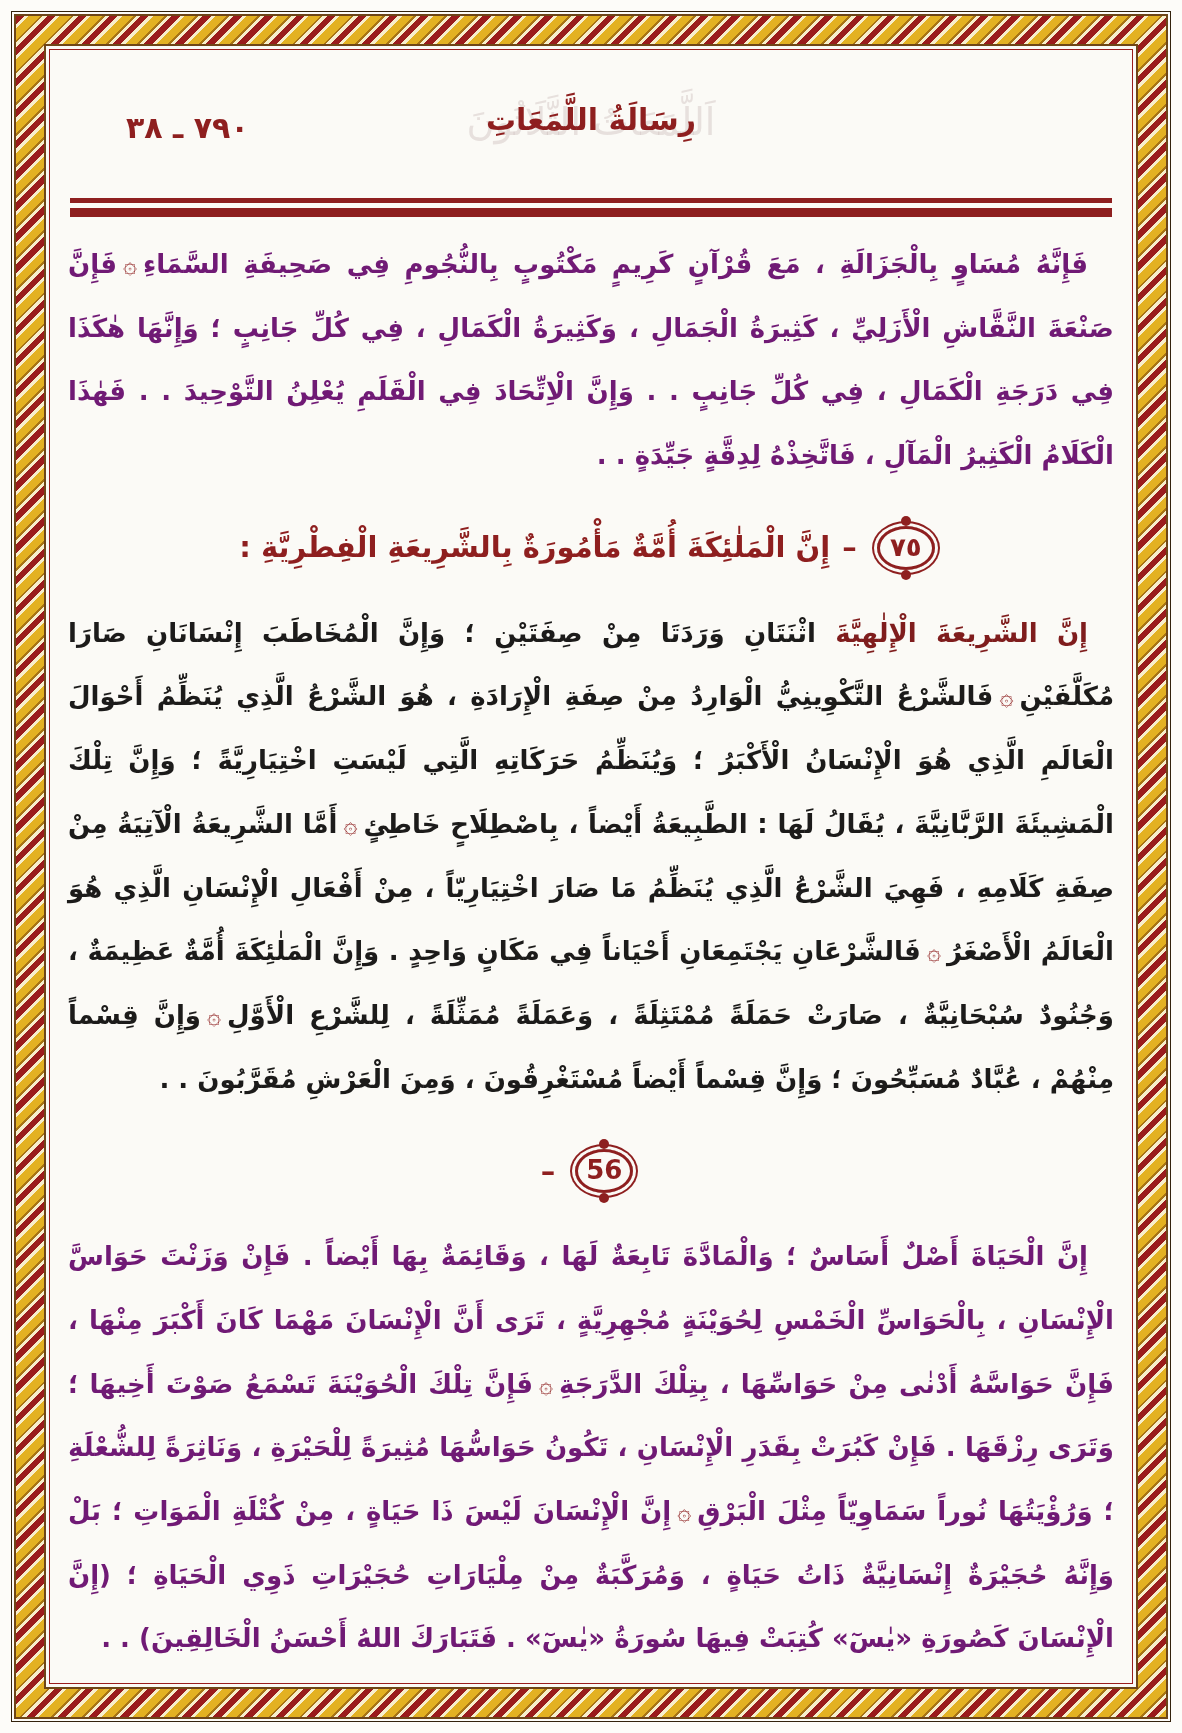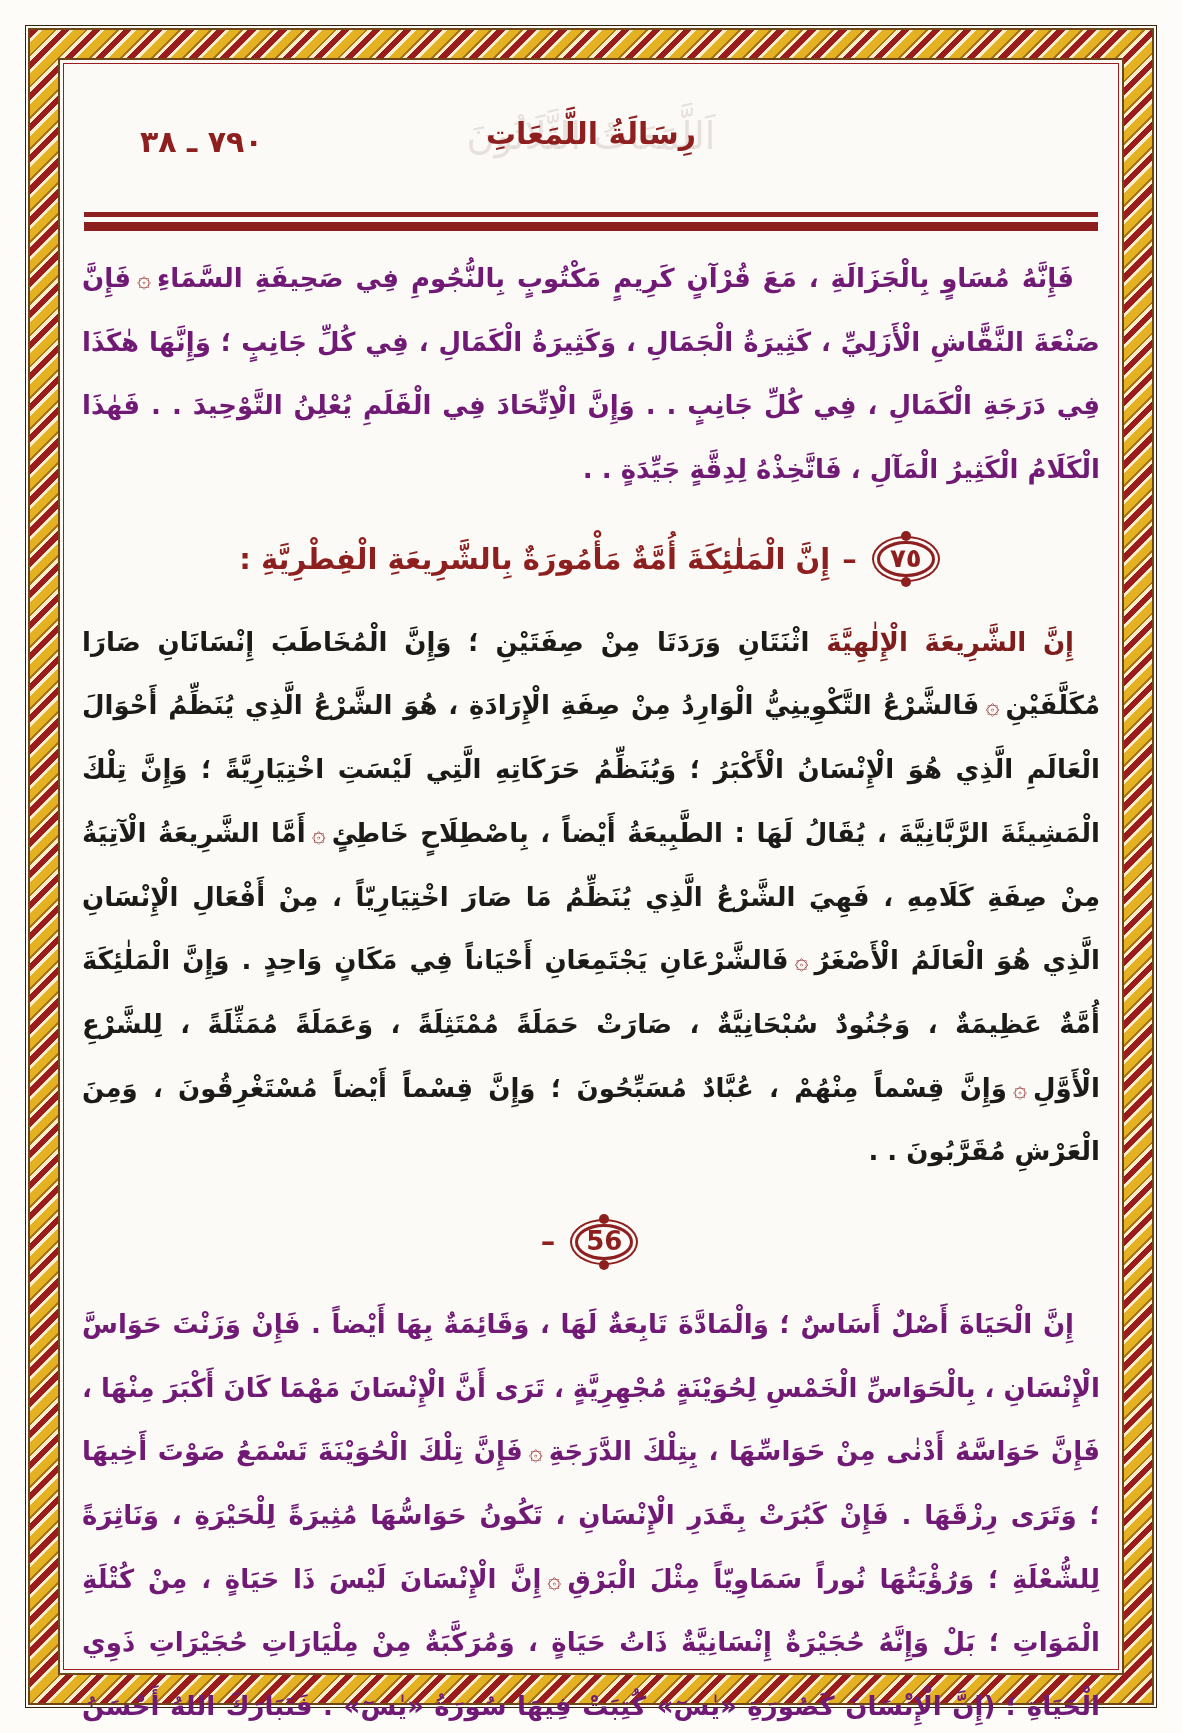--- a/index.html
+++ b/index.html
@@ -1,21 +1,21 @@
 <!DOCTYPE html>
 <html lang="ar" dir="rtl"><head>
 <meta charset="utf-8">
 <style>
   html,body{margin:0;padding:0;background:#e9e7e2;}
   .page{
     position:relative;
     width:1182px;height:1733px;
     box-sizing:border-box;
     background:#fdfcf9;
-    padding:28px;
+    padding:14px;
     font-family:"DejaVu Sans",sans-serif;
     overflow:hidden;
   }
   
   .frame{
     box-sizing:border-box;
     height:100%;
     border:2px solid #6e4618;
     outline:1px solid #33220c;
     outline-offset:2px;
@@ -82,21 +82,21 @@
     display:flex;justify-content:center;align-items:center;
     gap:12px;
     margin:22px 0 16px;
     color:#8e1f1f;
     font-size:29px;font-weight:bold;
     text-indent:0;
   }
   .badge{
     position:relative;
     display:inline-flex;align-items:center;justify-content:center;
-    min-width:58px;height:36px;
+    min-width:58px;height:44px;
     box-sizing:border-box;
     border:3px solid #8e1f1f;
     border-radius:50%;
     box-shadow:0 0 0 3px #fbfaf6, 0 0 0 5px #8e1f1f;
     font-size:26px;color:#8e1f1f;
     margin:16px 8px;
   }
   .badge::before,.badge::after{
     content:"";position:absolute;left:50%;transform:translateX(-50%);
     width:10px;height:10px;border-radius:50%;background:#8e1f1f;

